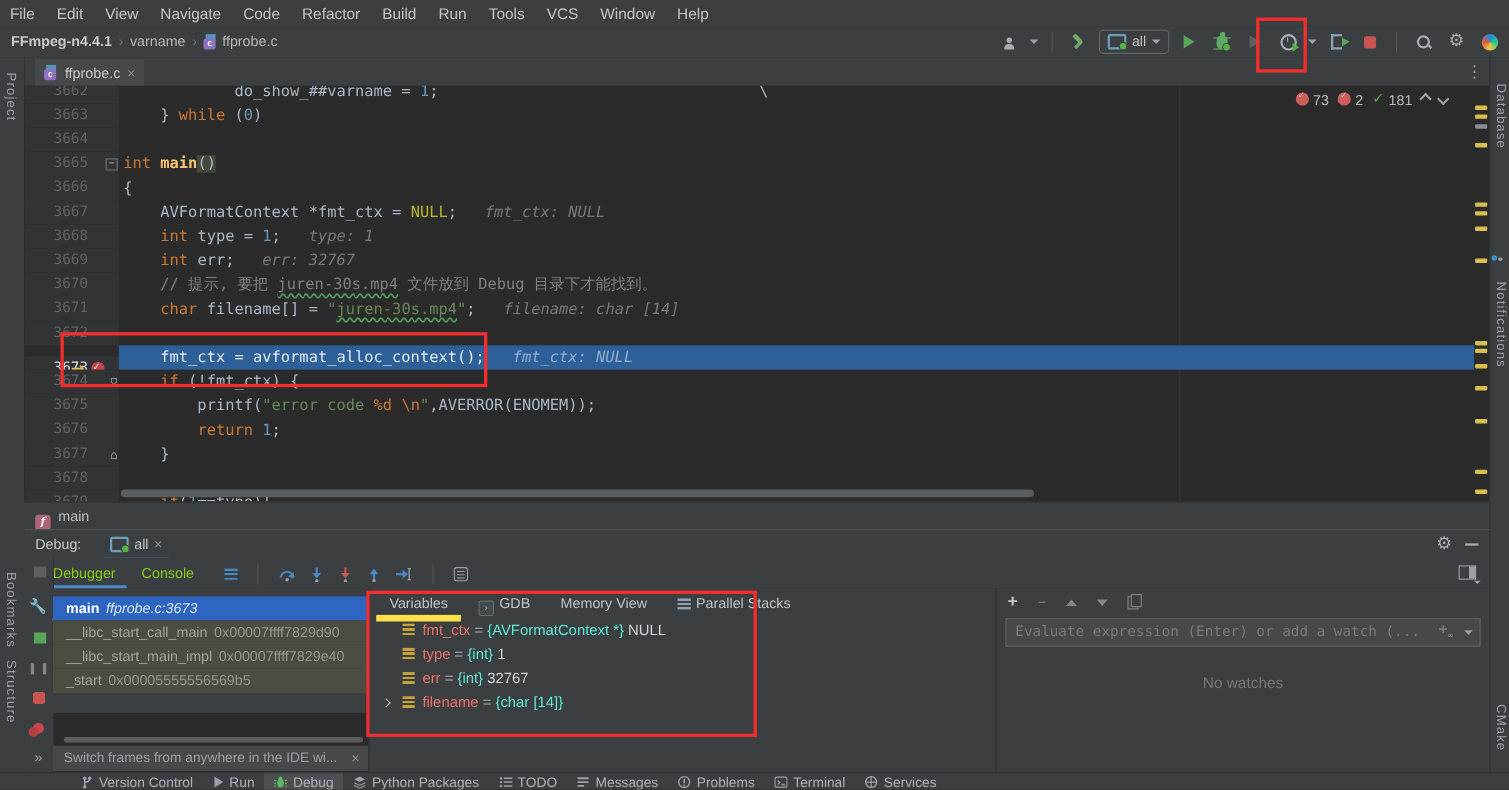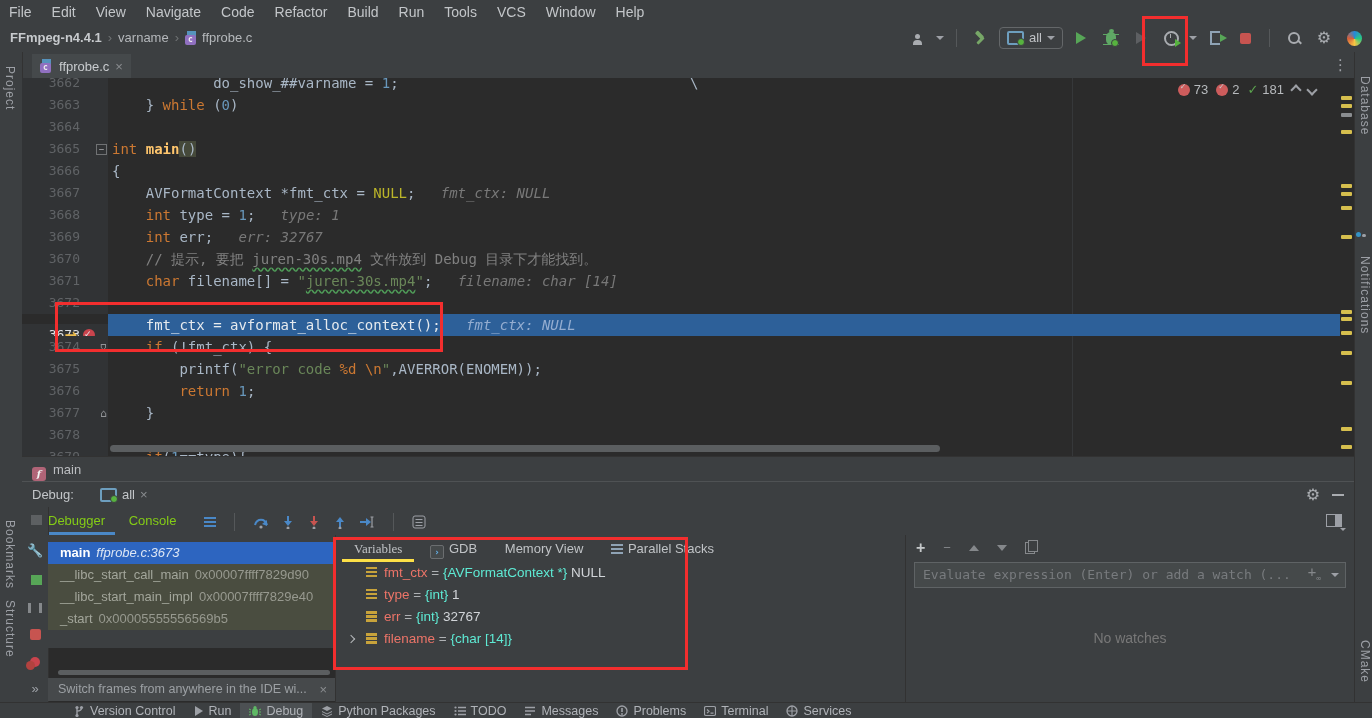--- a/index.html
+++ b/index.html
@@ -146,21 +146,21 @@
   .frame-row.lib{background:#4a4d40;color:#a3a69b;}
   .frame-loc{margin-left:6px;}
   .frame-row.lib .frame-loc{color:#97998f;}
   #frames-scroll{left:58px;top:670px;width:272px;height:5px;background:#5b5e60;border-radius:3px;}
   #frames-banner{left:48px;top:678px;width:287px;height:23px;line-height:23px;background:#46494b;color:#9ca0a4;font-size:12.5px;padding-left:10px;box-sizing:border-box;white-space:nowrap;}
   #frames-banner .xclose{position:absolute;right:8px;top:0;}
 
   #vars{left:335px;top:535px;width:570px;height:167px;background:#3c3f41;border-left:1px solid #323232;box-sizing:border-box;}
   #vars-tabs{height:27px;line-height:27px;white-space:nowrap;}
   .vtab{display:inline-block;padding:0 12px;height:24px;color:#c0c3c6;}
-  .vtab.sel{border-bottom:3px solid #fde047;font-family:Liberation Serif, serif;}
+  .vtab.sel{border-bottom:6px solid #fde047;}
   .gdbic{display:inline-block;width:12px;height:12px;background:#45494a;border:1px solid #6b6e70;border-radius:2px;color:#62b0e8;font:bold 9px/12px "DejaVu Sans Mono",monospace;text-align:center;vertical-align:-2px;margin-right:5px;}
   .psic{display:inline-block;width:12px;height:10px;background:linear-gradient(#8fa3b5 2px,transparent 2px,transparent 4px,#8fa3b5 4px,#8fa3b5 6px,transparent 6px,transparent 8px,#8fa3b5 8px);vertical-align:-1px;margin-right:5px;}
   .var-row{height:22px;line-height:22px;padding-left:30px;position:relative;font-size:13.5px;white-space:nowrap;}
   .var-ic{display:inline-block;width:11px;height:11px;vertical-align:-1px;margin-right:7px;
           background:linear-gradient(#c8a33b 2.5px,transparent 2.5px,transparent 4px,#c8a33b 4px,#c8a33b 6.5px,transparent 6.5px,transparent 8px,#c8a33b 8px,#c8a33b 10.5px,transparent 10.5px);}
   .var-exp{position:absolute;left:12px;top:8px;width:5px;height:5px;border-right:1.5px solid #b6b9bc;border-top:1.5px solid #b6b9bc;transform:rotate(45deg);}
   .var-name{color:#ec7468;}
   .var-eq{color:#aeb1b4;}
   .var-type{color:#5eead4;}
   .var-val{color:#d2d5d9;}
@@ -168,21 +168,21 @@
   #watches{left:905px;top:535px;width:449px;height:167px;background:#3c3f41;border-left:1px solid #323232;box-sizing:border-box;}
   #watch-toolbar{height:25px;display:flex;align-items:center;gap:18px;padding-left:10px;color:#85888b;}
   .wplus{color:#c5c8ca;font-size:16px;font-weight:bold;}
   .tri-up{width:0;height:0;border-left:5px solid transparent;border-right:5px solid transparent;border-bottom:6px solid #85888b;}
   .tri-dn{width:0;height:0;border-left:5px solid transparent;border-right:5px solid transparent;border-top:6px solid #85888b;}
   .copyic{width:8px;height:10px;border:1px solid #85888b;position:relative;}
   .copyic:after{content:"";position:absolute;left:2px;top:-3px;width:8px;height:10px;border:1px solid #85888b;background:#3c3f41;}
   #watch-input{margin:2px 8px 0 8px;height:24px;line-height:24px;background:#45494a;border:1px solid #5f6365;color:#787b7e;
                font:13px/24px "DejaVu Sans Mono",monospace;padding:0 8px;white-space:nowrap;overflow:hidden;position:relative;}
   #watch-input .right{position:absolute;right:6px;top:0;display:flex;gap:10px;align-items:center;height:24px;}
-  #no-watches{text-align:center;margin-top:42px;color:#787878;font-size:14px;}
+  #no-watches{text-align:center;margin-top:24px;color:#787878;font-size:14px;}
 
   
   #statusbar{left:0;top:702px;width:1372px;height:16px;border-top:1px solid #323232;display:flex;align-items:center;font-size:12.5px;color:#b0b3b8;}
   .st-item{display:flex;align-items:center;gap:5px;padding:0 9px;height:16px;}
   .st-item.active{background:#4c5053;}
   .st-item:first-child{margin-left:64px;}
   .st-item svg{display:block;}
 
   .redrect{position:absolute;border:3px solid #f32e2e;pointer-events:none;z-index:50;}
 

